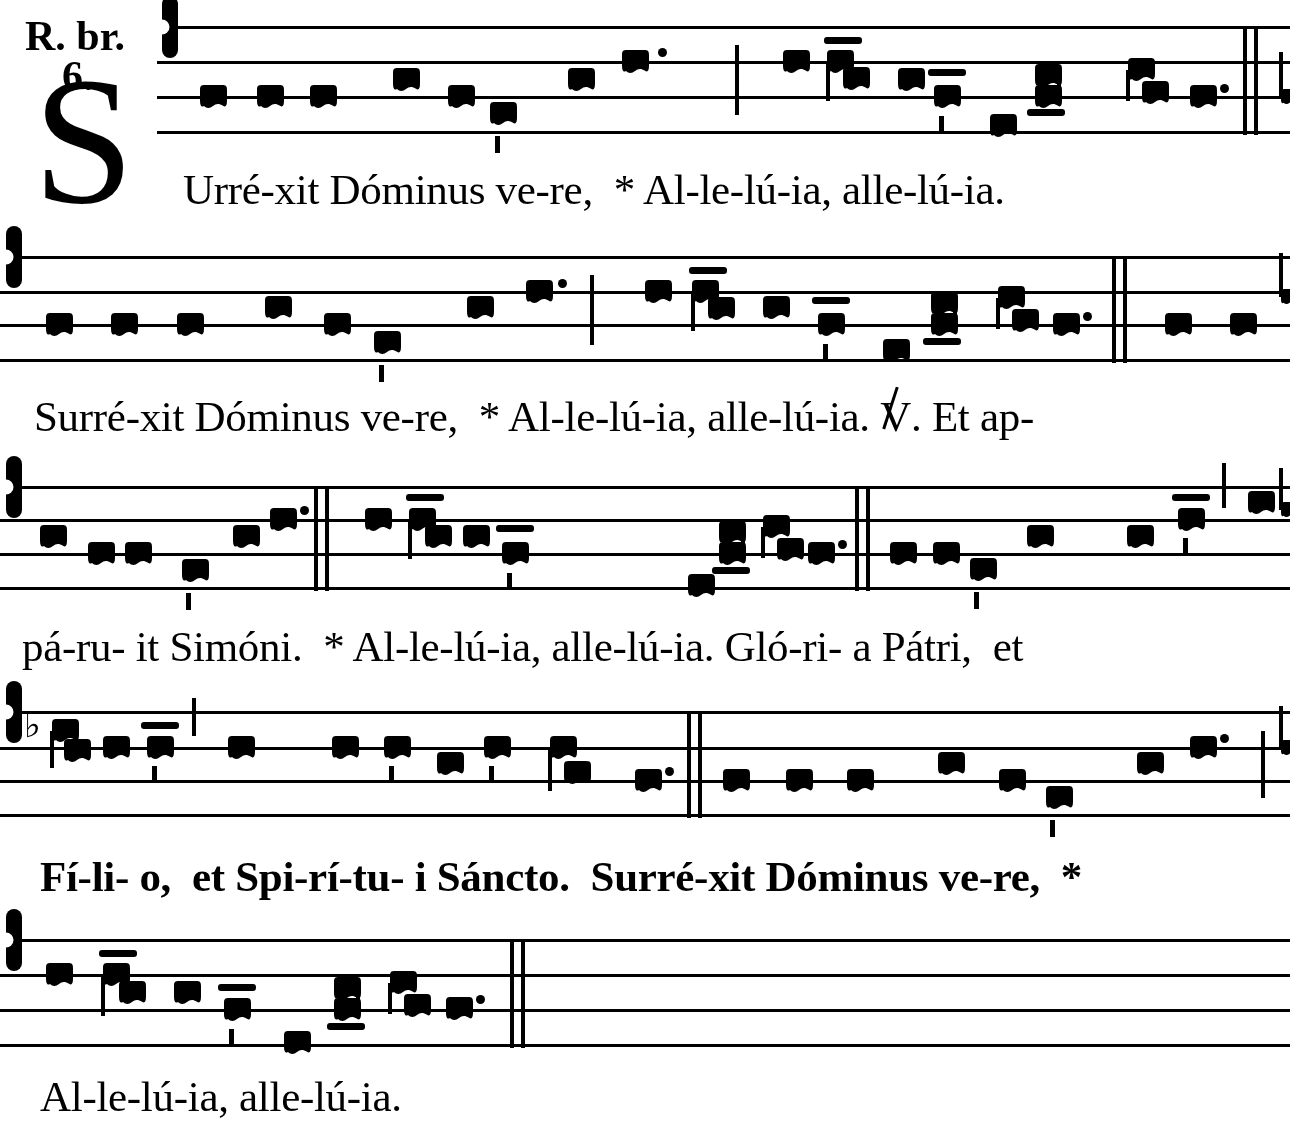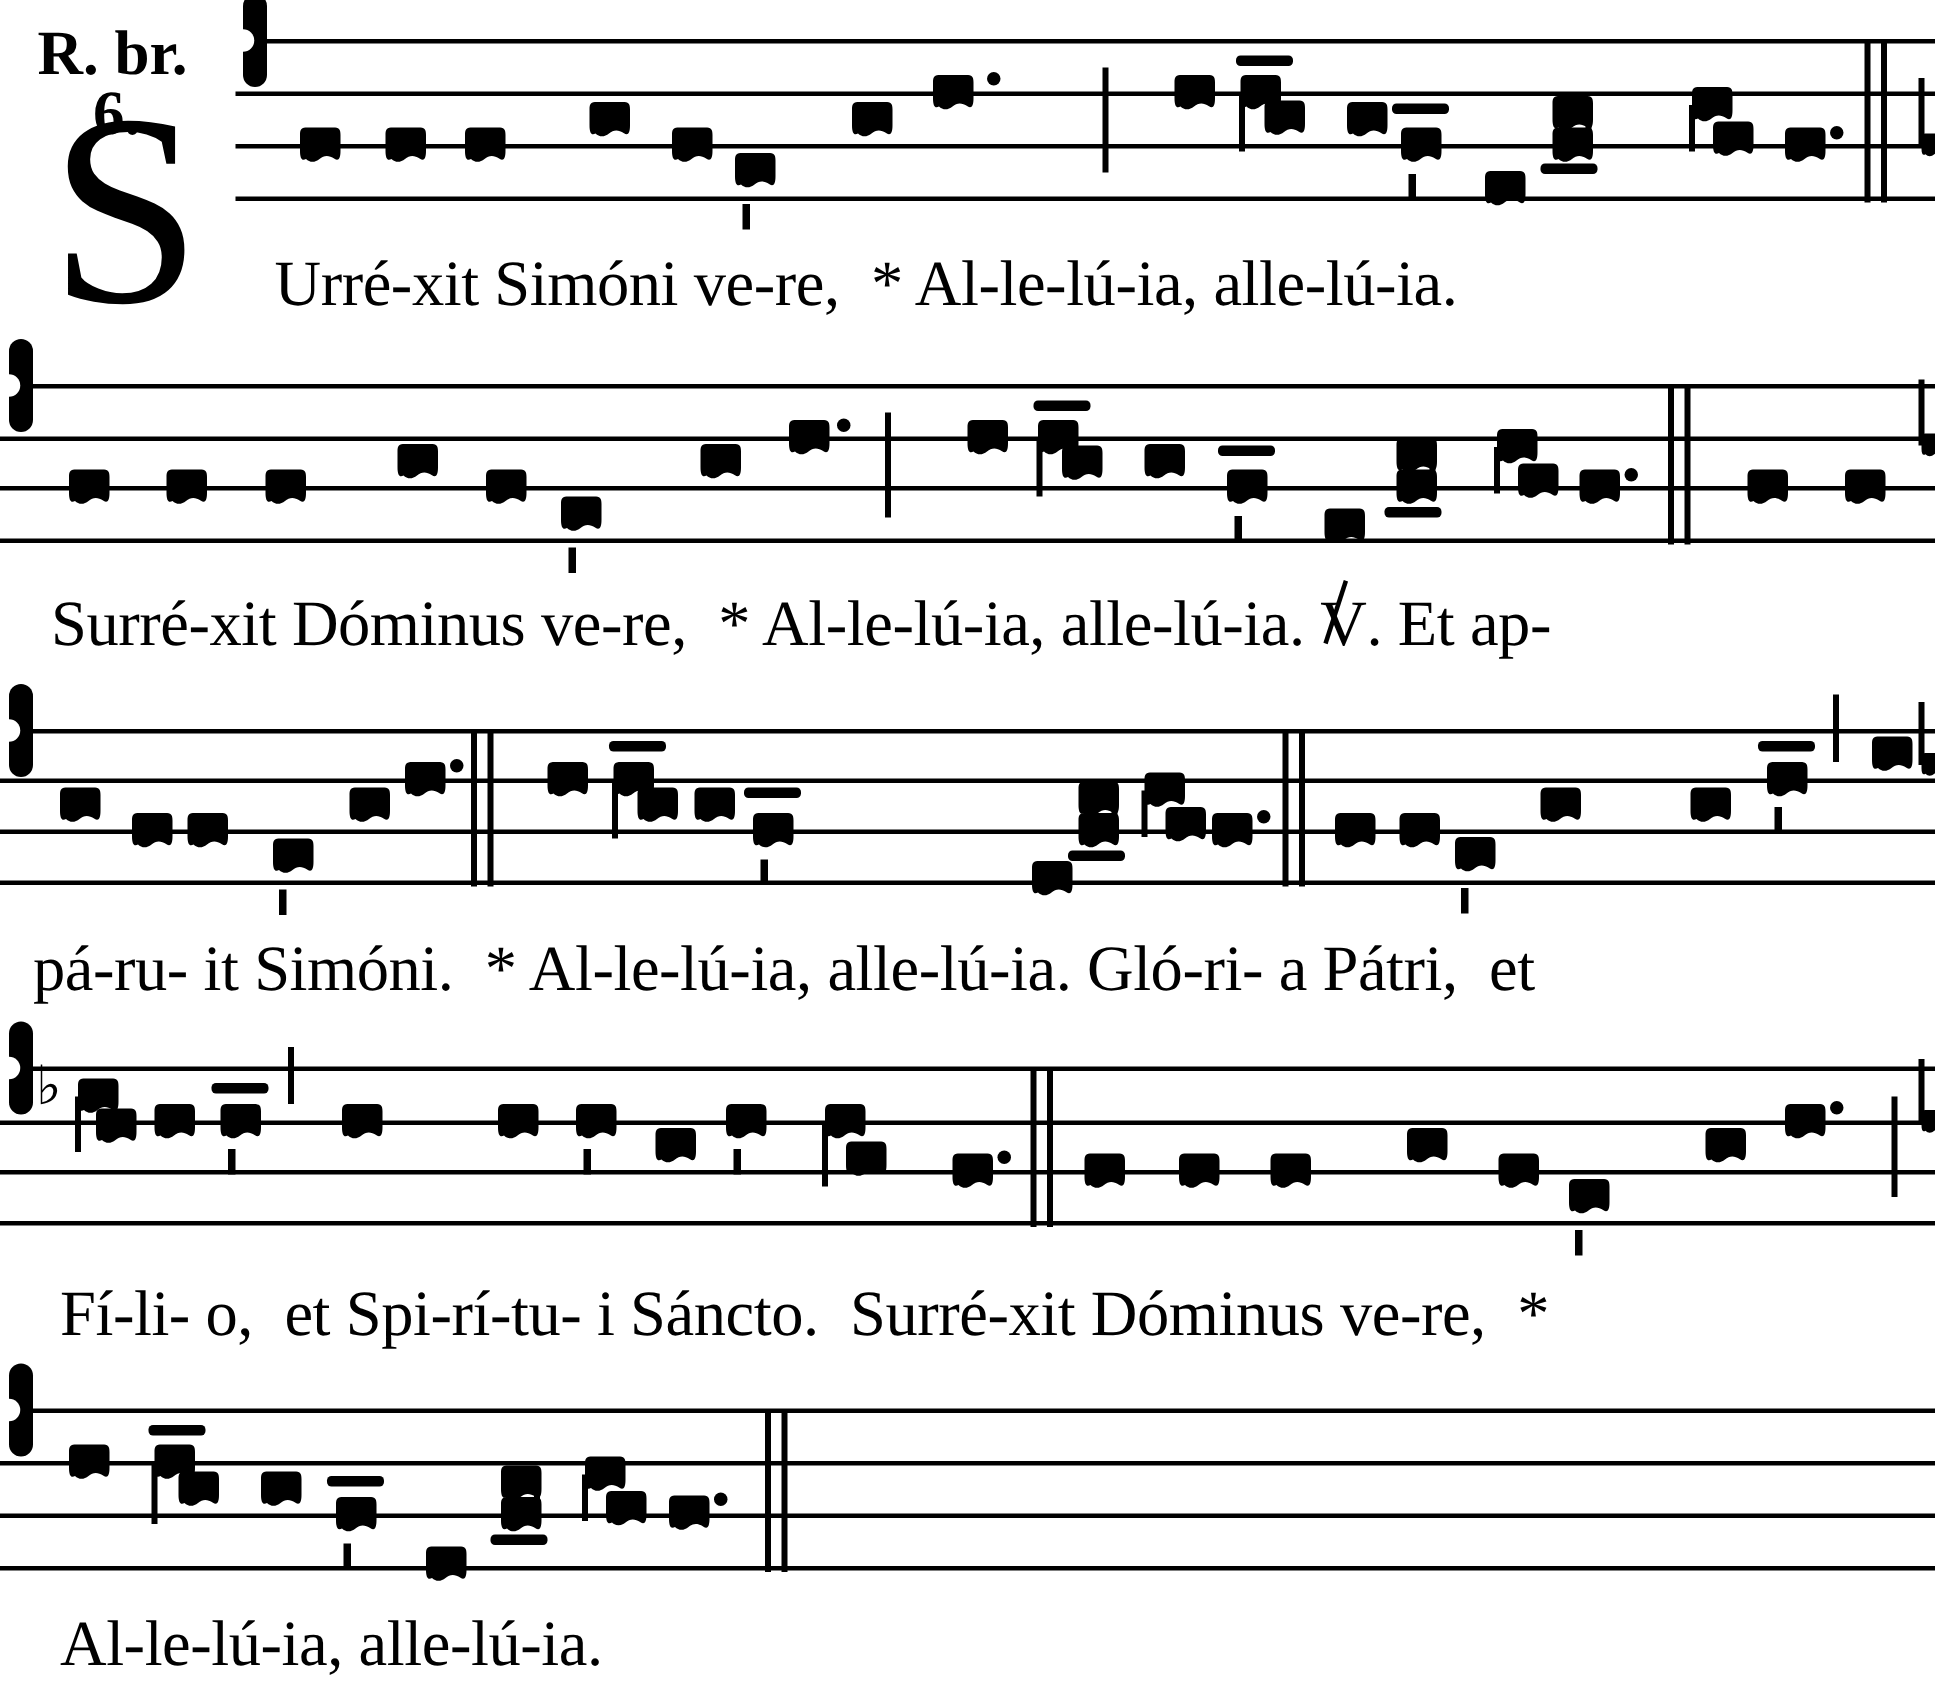--- a/index.html
+++ b/index.html
@@ -435,19 +435,19 @@
         <path d="M5,0 L22,0 C26,0 27,1 27,5 L27,15.5 C27,21 25.5,22.5 23,20.8 C19,18.2 16,18.5 13,21 C10,23.5 6.5,23.5 4,21 C1.5,22.5 0,21 0,15.5 L0,5 C0,1 1,0 5,0 Z" fill="#000"></path>
       </svg>
       <svg width="27" height="24" viewBox="0 0 27 24" style="position: absolute; left: 446px; top: 997px; overflow: visible;">
         <path d="M5,0 L22,0 C26,0 27,1 27,5 L27,15.5 C27,21 25.5,22.5 23,20.8 C19,18.2 16,18.5 13,21 C10,23.5 6.5,23.5 4,21 C1.5,22.5 0,21 0,15.5 L0,5 C0,1 1,0 5,0 Z" fill="#000"></path>
       </svg>
       <div class="mark" style="left: 476px; top: 994.5px; width: 9px; height: 9px; border-radius: 50%;"></div>
       <div class="mark" style="left: 510px; top: 940px; width: 4px; height: 108px;"></div>
       <div class="mark" style="left: 521px; top: 940px; width: 4px; height: 108px;"></div>
     </div>
   <div id="lyrics">
-      <div class="lyric" style="left: 183px; top: 165px;"><span>Urré-xit Simóni ve-re,  * Al-le-lú-ia, alle-lú-ia.</span></div>
+      <div class="lyric" style="left: 183px; top: 165px;"><span>Urré-xit Dóminus ve-re,  * Al-le-lú-ia, alle-lú-ia.</span></div>
       <div class="lyric" style="left: 18px; top: 392px; margin-left: 16px;"><span>Surré-xit Dóminus ve-re,  * Al-le-lú-ia, alle-lú-ia. </span><span class="versicle">V</span><span>. Et ap-</span></div>
       <div class="lyric" style="left: 22px; top: 622px;"><span>pá-ru- it Simóni.  * Al-le-lú-ia, alle-lú-ia. Gló-ri- a Pátri,  et</span></div>
-      <div class="lyric" style="left: 40px; top: 852px;"><span>Fí-li- o,  et Spi-rí-tu- i Sáncto.  Surré-xit Dóminus ve-re,  *</span></div>
+      <div class="lyric" style="left: 40px; top: 852px; font-weight: bold;"><span>Fí-li- o,  et Spi-rí-tu- i Sáncto.  Surré-xit Dóminus ve-re,  *</span></div>
       <div class="lyric" style="left: 40px; top: 1072px;"><span>Al-le-lú-ia, alle-lú-ia.</span></div>
     </div>
 </div>
 
 </body></html>

